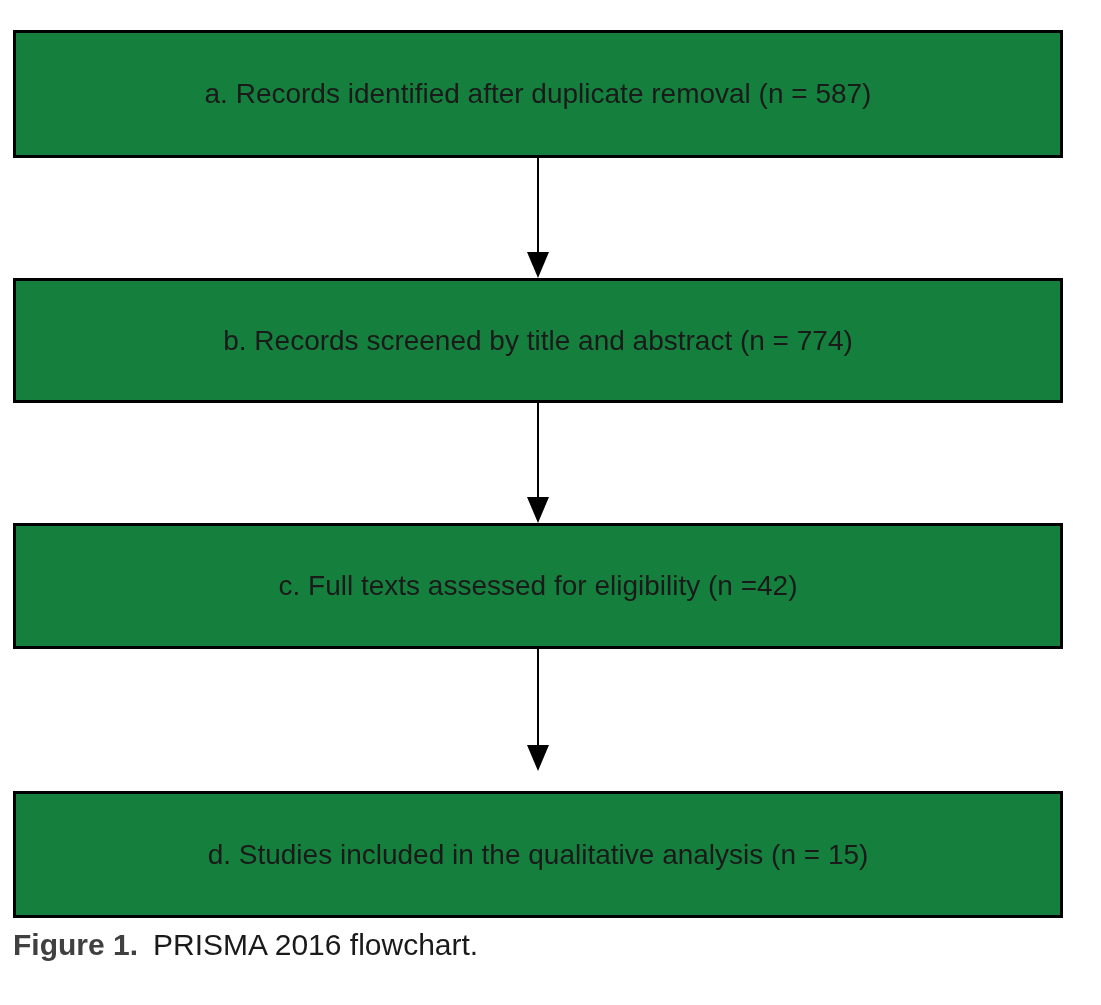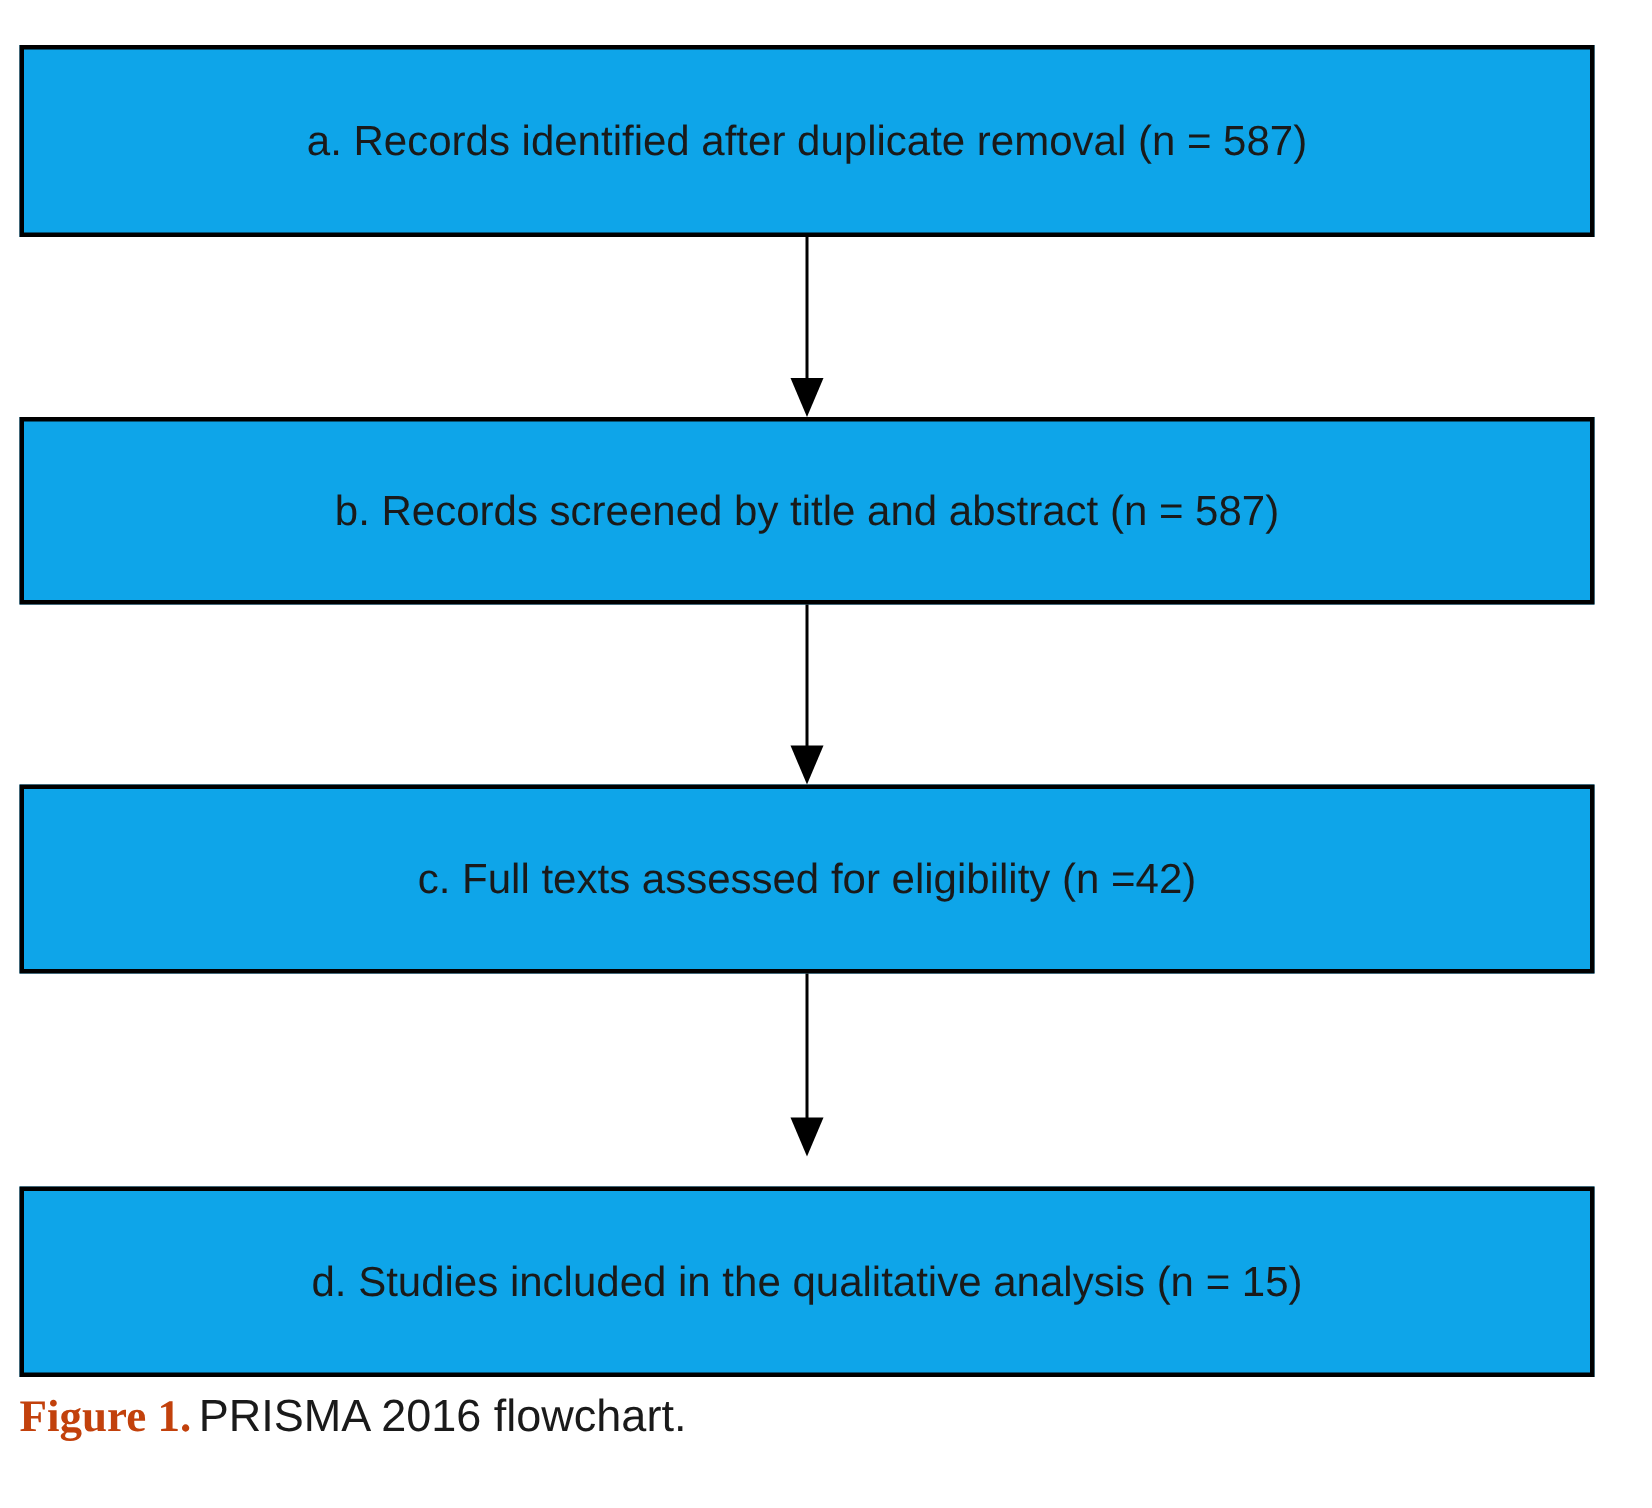--- a/index.html
+++ b/index.html
@@ -13,21 +13,21 @@
     width: 1101px;
     height: 1005px;
     background: #ffffff;
     overflow: hidden;
   }
   .flow-box {
     position: absolute;
     left: 13px;
     width: 1050px;
     border: 3px solid #000000;
-    background: #0ea5e9;
+    background: #15803d;
     box-sizing: border-box;
     display: flex;
     align-items: center;
     justify-content: center;
   }
   .flow-box .box-label {
     font-size: 28px;
     color: #1a1a1a;
     letter-spacing: 0px;
     text-align: center;
@@ -69,41 +69,40 @@
   .figure-caption {
     position: absolute;
     left: 13px;
     top: 928px;
     font-size: 30px;
     color: #1a1a1a;
     white-space: nowrap;
   }
   .figure-caption .caption-label {
     font-weight: bold;
-    color: #c2410c;
-    margin-right: 5px;
-    font-family: Liberation Serif, serif;
+    color: #404040;
+    margin-right: 15px;
   }
 </style>
 </head>
 <body>
 
 <div id="canvas">
 
   <div class="flow-box" id="box-a">
     <span class="box-label">a. Records identified after duplicate removal (n = 587)</span>
   </div>
 
   <div class="flow-arrow" id="arrow-1">
     <span class="arrow-line"></span>
     <span class="arrow-head"></span>
   </div>
 
   <div class="flow-box" id="box-b">
-    <span class="box-label">b. Records screened by title and abstract (n = 587)</span>
+    <span class="box-label">b. Records screened by title and abstract (n = 774)</span>
   </div>
 
   <div class="flow-arrow" id="arrow-2">
     <span class="arrow-line"></span>
     <span class="arrow-head"></span>
   </div>
 
   <div class="flow-box" id="box-c">
     <span class="box-label">c. Full texts assessed for eligibility (n =42)</span>
   </div>

